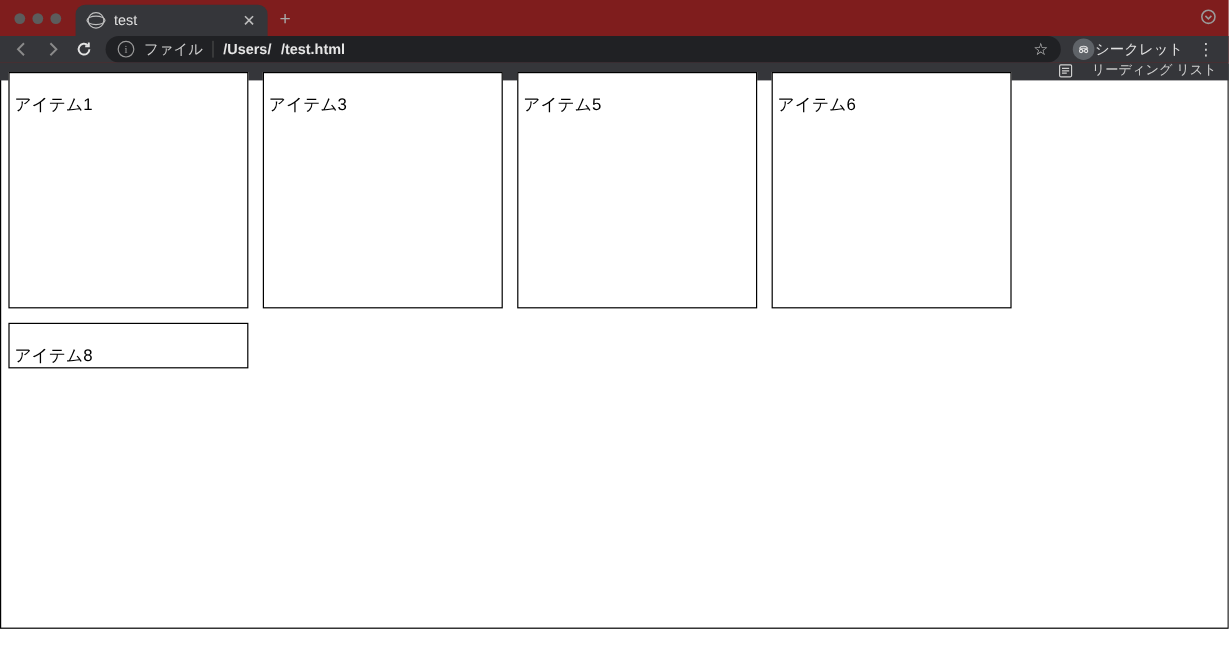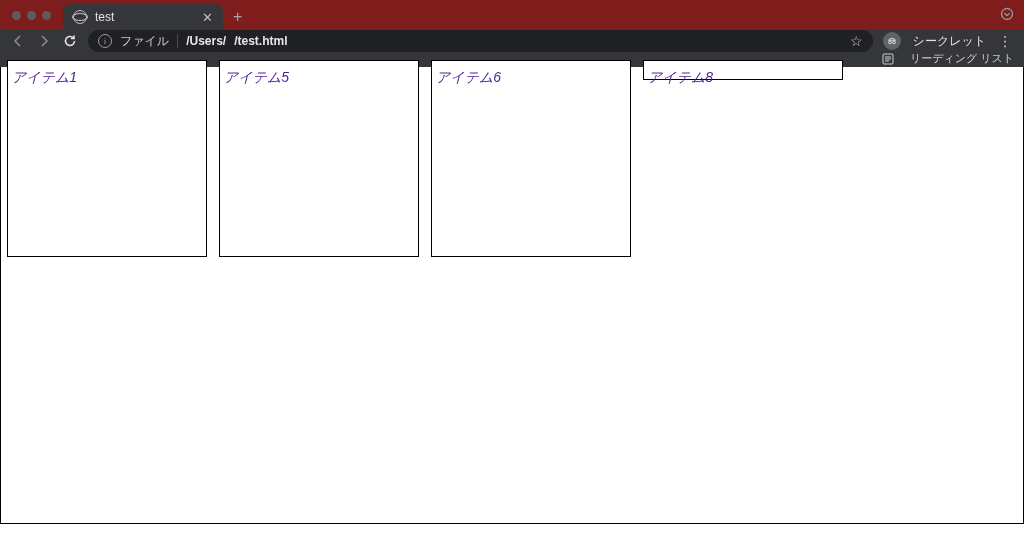--- a/index.html
+++ b/index.html
@@ -23,33 +23,33 @@
 
   
   .toolbar { height: 30px; display: flex; align-items: center; gap: 10px; padding: 0 10px; background: #35363a; }
   .nav-ico { width: 16px; height: 16px; color: #8a8a8a; display:flex; align-items:center; justify-content:center; }
   .nav-ico.enabled { color: #e4e4e4; }
   .addr { flex: 1; height: 22px; background: #202124; border-radius: 12px; display: flex; align-items: center; gap: 8px; padding: 0 10px; color: #cfcfcf; font-size: 12px; }
   .addr .info { width:14px; height:14px; border:1.3px solid #9a9a9a; border-radius:50%; display:flex; align-items:center; justify-content:center; font-size:9px; color:#9a9a9a; font-family: serif; }
   .addr .sep { width:1px; height:14px; background:#4a4a4a; }
   .addr .path { color:#e6e6e6;font-weight:bold; }
   .addr .star { margin-left:auto; color:#cfcfcf; font-size:14px; }
-  .incog { display:flex; align-items:center; gap:12px; font-size:12px; color:#e2e2e2; }
+  .incog { display:flex; align-items:center; gap:1px; font-size:12px; color:#e2e2e2; }
   .incog .badge { width:18px; height:18px; background:#5f6368; border-radius:50%; display:flex; align-items:center; justify-content:center; }
   .incog .badge svg { display:block; }
   .kebab { color:#cfcfcf; font-size:14px; padding:0 2px; }
 
   
   .sub-row { height: 15px; display:flex; justify-content:flex-end; align-items:center; padding: 0 10px 2px 0; font-size: 11px; color:#cfcfcf; gap:16px; background:#35363a; }
   .sub-row .rl-icon { width:12px; height:12px; }
 
   
   .viewport { width: 100%; height: calc(546px - 75px); background:#fff; border:1px solid #000; padding:6px; overflow:hidden; }
   .grid { display:flex; flex-wrap:wrap; gap:12px 12px; align-content:flex-start; }
-  .card { width: 200px; height: 197px; border:1px solid #000; font-size:14px; padding:8px 4px; color:#4c1d95; background:#fff;font-style:italic; }
+  .card { width: 200px; height: 197px; border:1px solid #000; font-size:14px; padding:18px 4px; color:#000000; background:#fff; }
   .card.short { height: 20px; }
 
 </style>
 </head>
 <body>
 
 <div class="chrome">
 
   <div class="tab-strip">
     <div class="traffic-lights">
@@ -119,17 +119,18 @@
           <path d="M3 4h6M3 6h6M3 8h4" stroke="#cfcfcf" stroke-width="1"></path>
         </svg>
     </span>
     <span>リーディング リスト</span>
   </div>
 </div>
 
 <div class="viewport">
   <div class="grid">
     <div class="card"><span>アイテム1</span></div>
+    <div class="card"><span>アイテム3</span></div>
     <div class="card"><span>アイテム5</span></div>
     <div class="card"><span>アイテム6</span></div>
     <div class="card short"><span>アイテム8</span></div>
   </div>
 </div>
 
 </body></html>

